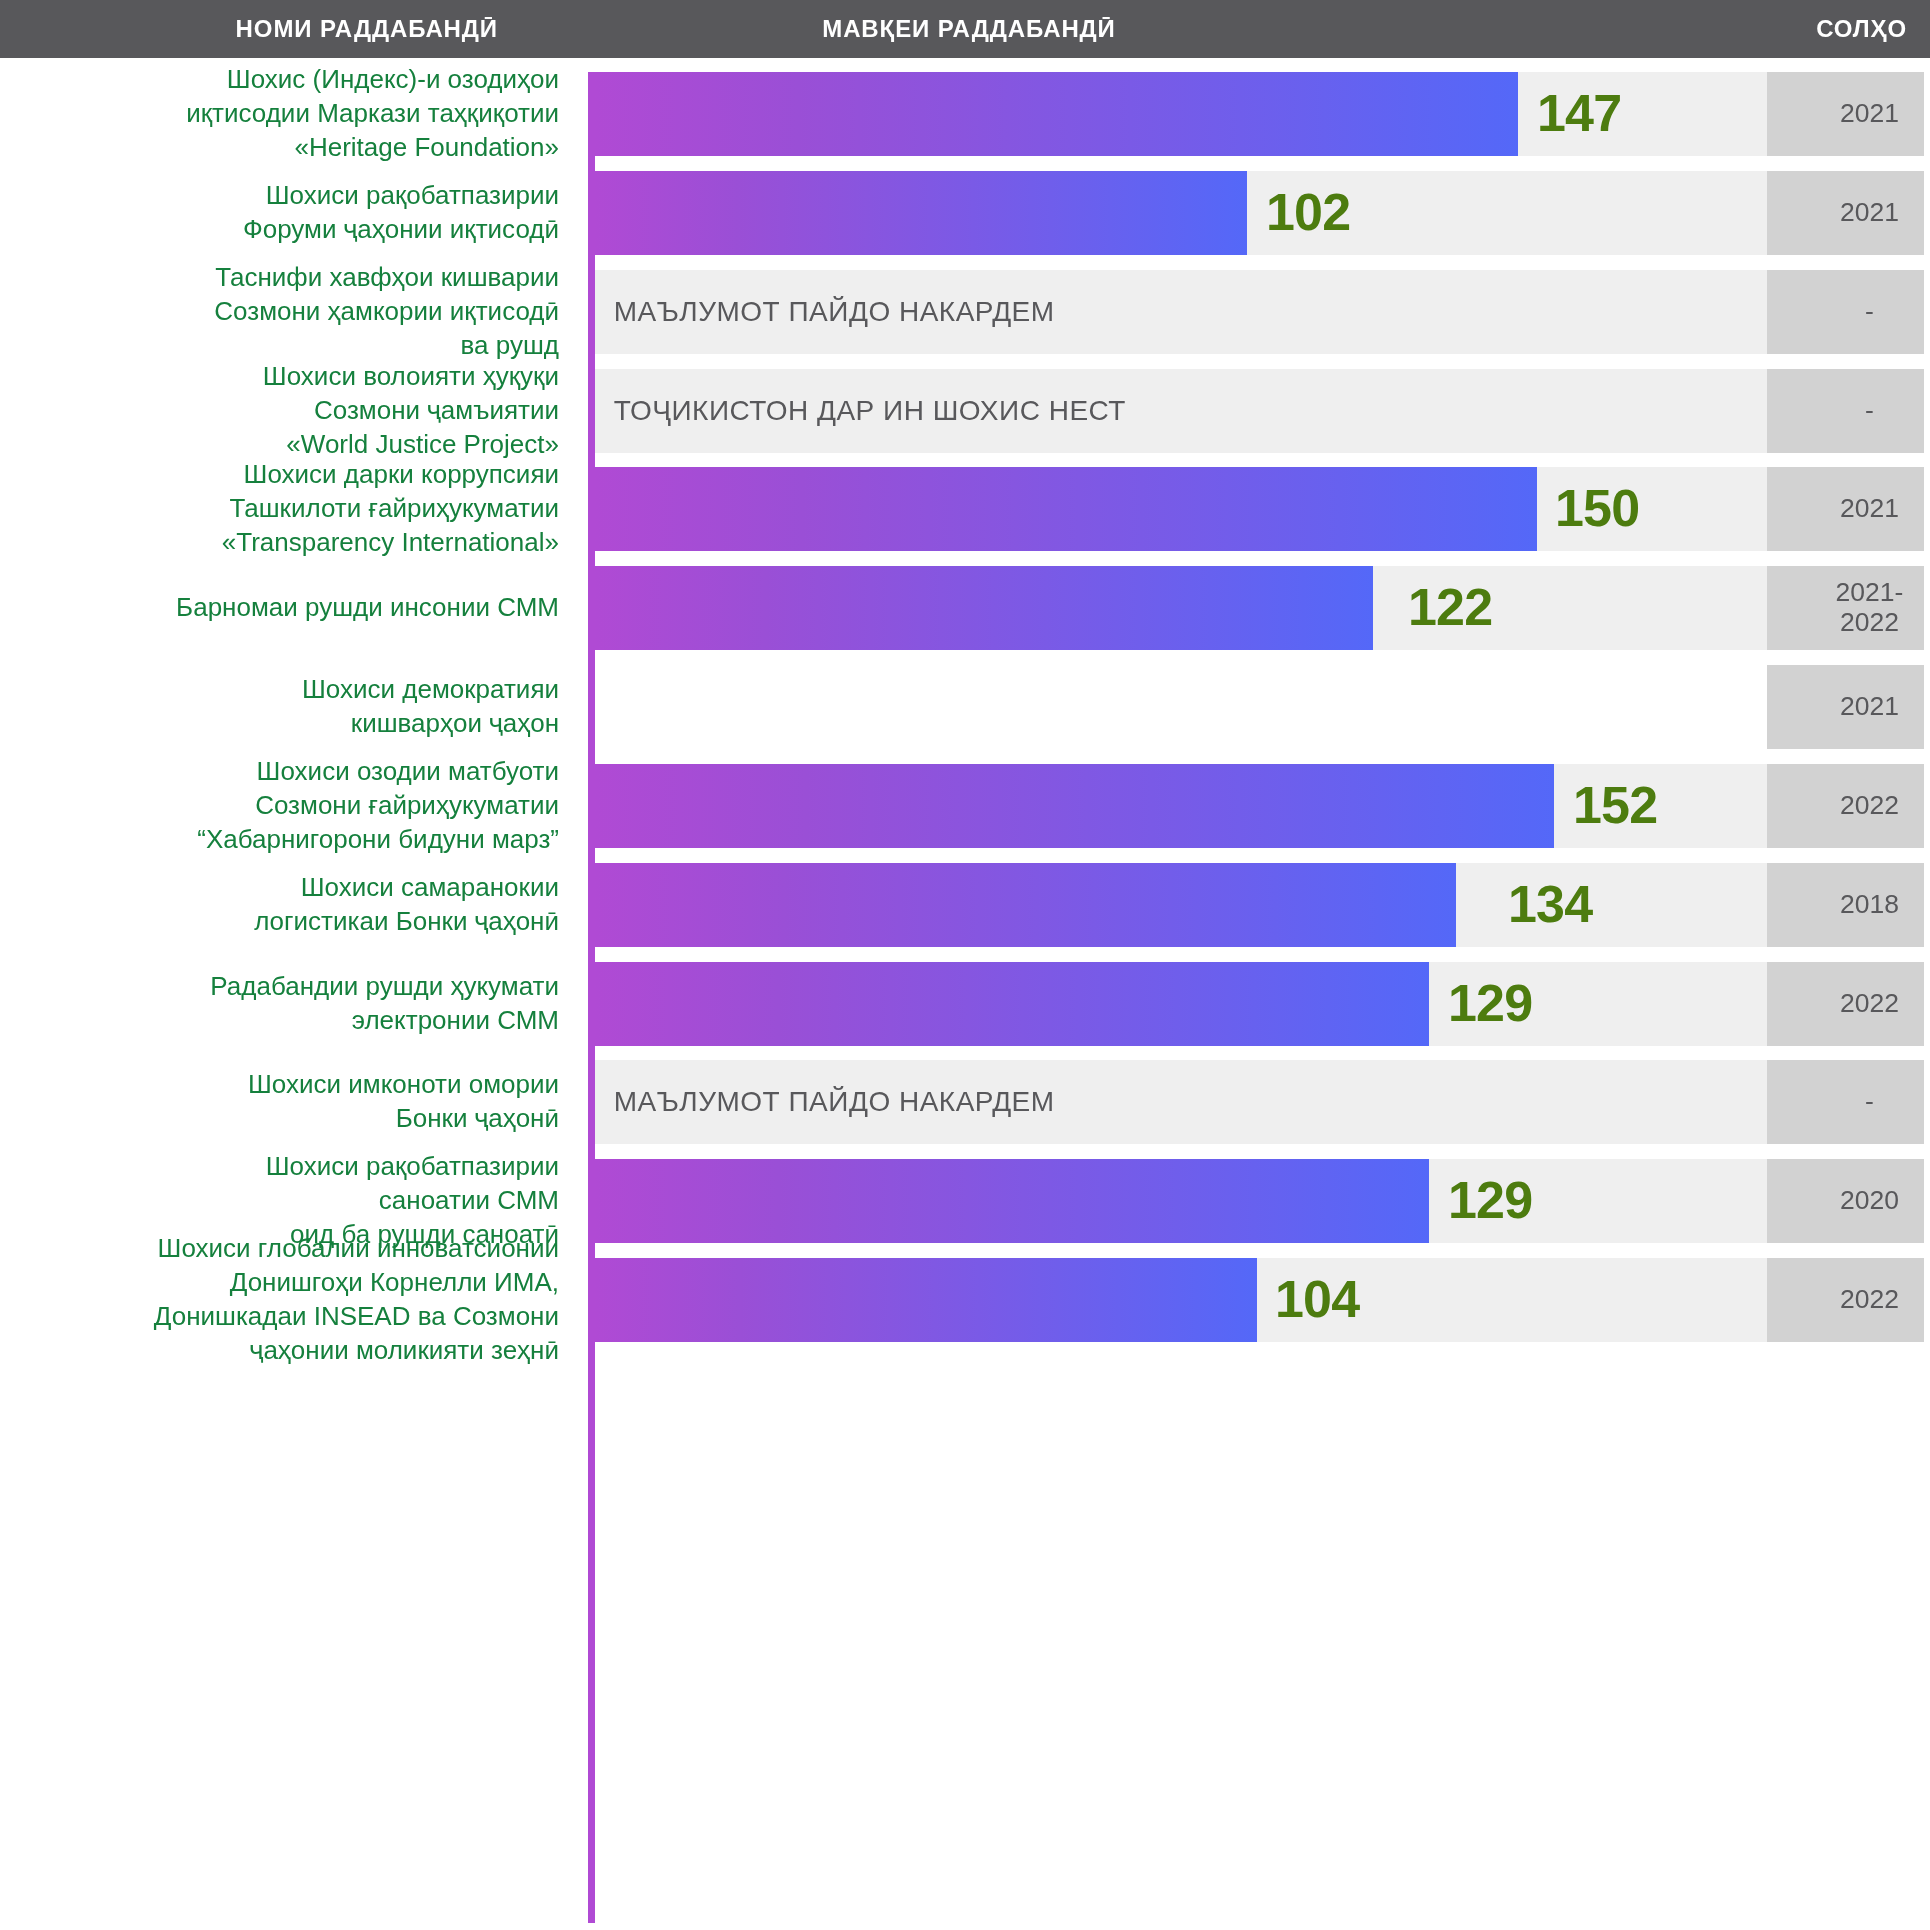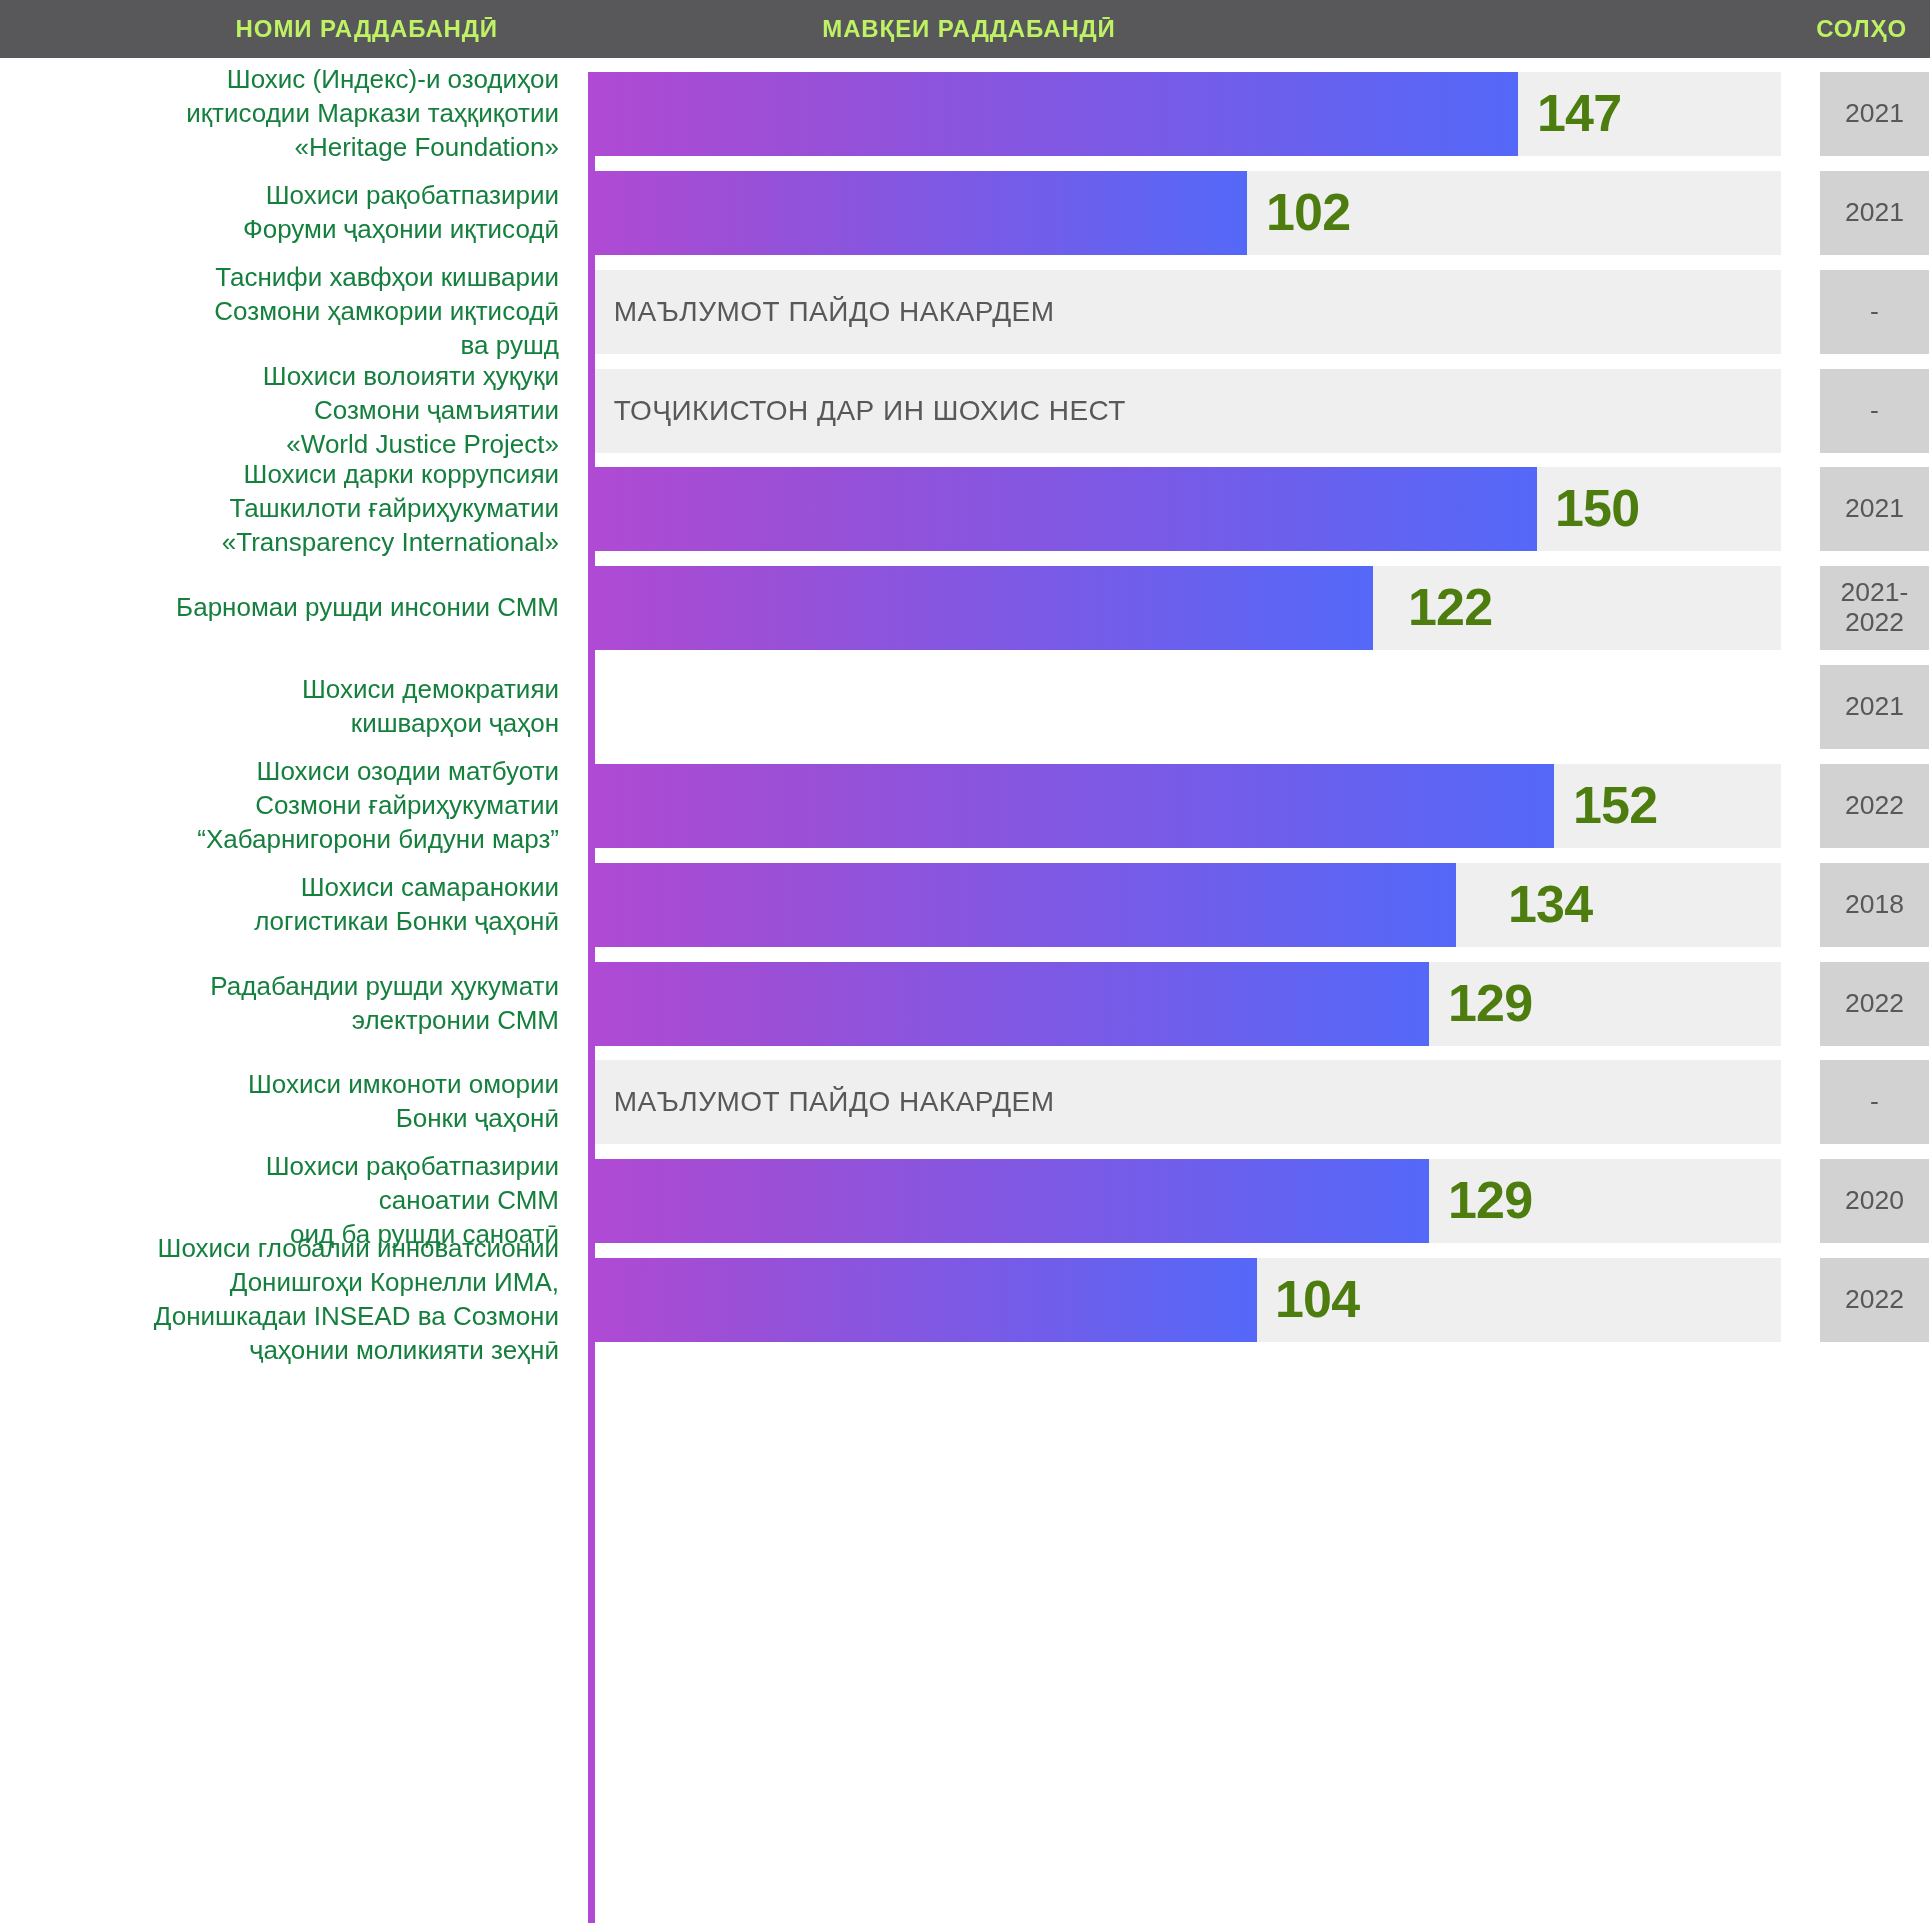--- a/index.html
+++ b/index.html
@@ -11,21 +11,21 @@
   }
   #page{position:relative;width:1931px;height:1931px;}
 
   
   .header{
     position:absolute;left:0;top:0;width:1931px;height:58px;
     background:#58585b;
   }
   .header .h-label{
     position:absolute;top:0;height:58px;line-height:58px;
-    color:#bef264;font-size:24px;font-weight:700;letter-spacing:0.9px;
+    color:#ffffff;font-size:24px;font-weight:700;letter-spacing:0.9px;
     white-space:nowrap;
   }
   .h-name   {left:0;width:498px;text-align:right;}
   .h-pos    {left:498px;width:942px;text-align:center;}
   .h-years  {left:1440px;width:467px;text-align:right;}
 
   
   .chart{
     position:absolute;left:0;top:58px;width:1931px;height:1873px;
   }
@@ -63,25 +63,26 @@
     letter-spacing:-0.8px;white-space:nowrap;
   }
   .note{
     position:absolute;left:18.7px;top:50%;transform:translateY(-50%);
     color:#58585b;font-size:28px;font-weight:500;letter-spacing:0.5px;
     white-space:nowrap;
   }
 
   
   .year{
-    position:absolute;left:1820px;top:0;width:109px;height:100%;
+    position:absolute;left:1767px;top:0;width:109px;height:100%;
     background:#d2d2d2;
     display:flex;align-items:center;justify-content:center;
     color:#58585b;font-size:26.5px;line-height:1.12;text-align:center;
     white-space:pre-line;
+    padding-left:48px;
   }
 </style>
 </head>
 <body>
 
 <div id="page">
 
   <div class="header">
     <div class="h-label h-name">НОМИ РАДДАБАНДӢ</div>
     <div class="h-label h-pos">МАВҚЕИ РАДДАБАНДӢ</div>

